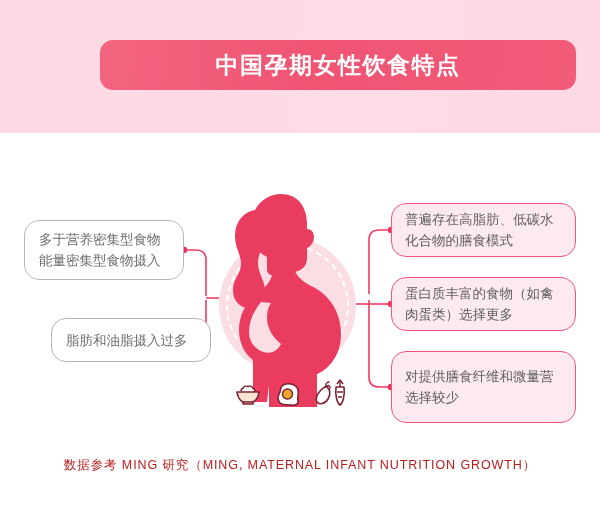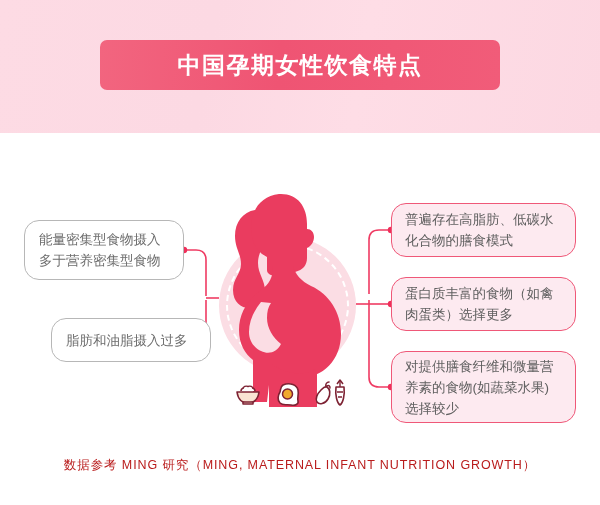--- a/index.html
+++ b/index.html
@@ -26,23 +26,23 @@
     top: 0;
     width: 600px;
     height: 133px;
     background: linear-gradient(100deg, #fddbe4 0%, #fcd9e3 35%, #fedde6 60%, #fcd8e2 100%);
   }
   
   .title-bar {
     position: absolute;
     left: 100px;
     top: 40px;
-    width: 400px;
+    width: 476px;
     height: 50px;
-    border-radius: 7px;
+    border-radius: 13px;
     background: linear-gradient(95deg, #f2657f 0%, #ef5473 45%, #f15c79 100%);
     display: flex;
     align-items: center;
     justify-content: center;
     box-sizing: border-box;
   }
   .title-text {
     color: #ffffff;
     font-size: 23px;
     font-weight: bold;
@@ -242,22 +242,22 @@
 
       <path d="M22,10 L30,10 C31,18 29,26 26,28 C23,26 21,18 22,10 Z" fill="#ffffff" stroke="#7d2233" stroke-width="1.6" stroke-linejoin="round"></path>
       <path d="M23,7 L26,3 L29,7" fill="none" stroke="#7d2233" stroke-width="1.5" stroke-linejoin="round"></path>
       <path d="M26,3 L26,10" fill="none" stroke="#7d2233" stroke-width="1.4"></path>
       <path d="M23,15 L29,15 M24,20 L28,20" fill="none" stroke="#7d2233" stroke-width="1.3"></path>
     </svg>
   </div>
 
   <div class="box box-left" id="box-l1">
     <div class="box-text">
+      <div>多于营养密集型食物</div>
       <div>能量密集型食物摄入</div>
-      <div>多于营养密集型食物</div>
     </div>
   </div>
   <div class="box box-left" id="box-l2">
     <div class="box-text">
       <div>脂肪和油脂摄入过多</div>
     </div>
   </div>
 
   <div class="box box-right" id="box-r1">
     <div class="box-text">
@@ -267,21 +267,20 @@
   </div>
   <div class="box box-right" id="box-r2">
     <div class="box-text">
       <div>蛋白质丰富的食物（如禽</div>
       <div>肉蛋类）选择更多</div>
     </div>
   </div>
   <div class="box box-right" id="box-r3">
     <div class="box-text">
       <div>对提供膳食纤维和微量营</div>
-      <div>养素的食物(如蔬菜水果)</div>
       <div>选择较少</div>
     </div>
   </div>
 
   <div class="footer">
     <span class="footer-text">数据参考 MING 研究（MING, MATERNAL INFANT NUTRITION GROWTH）</span>
   </div>
 
 </div>
 

